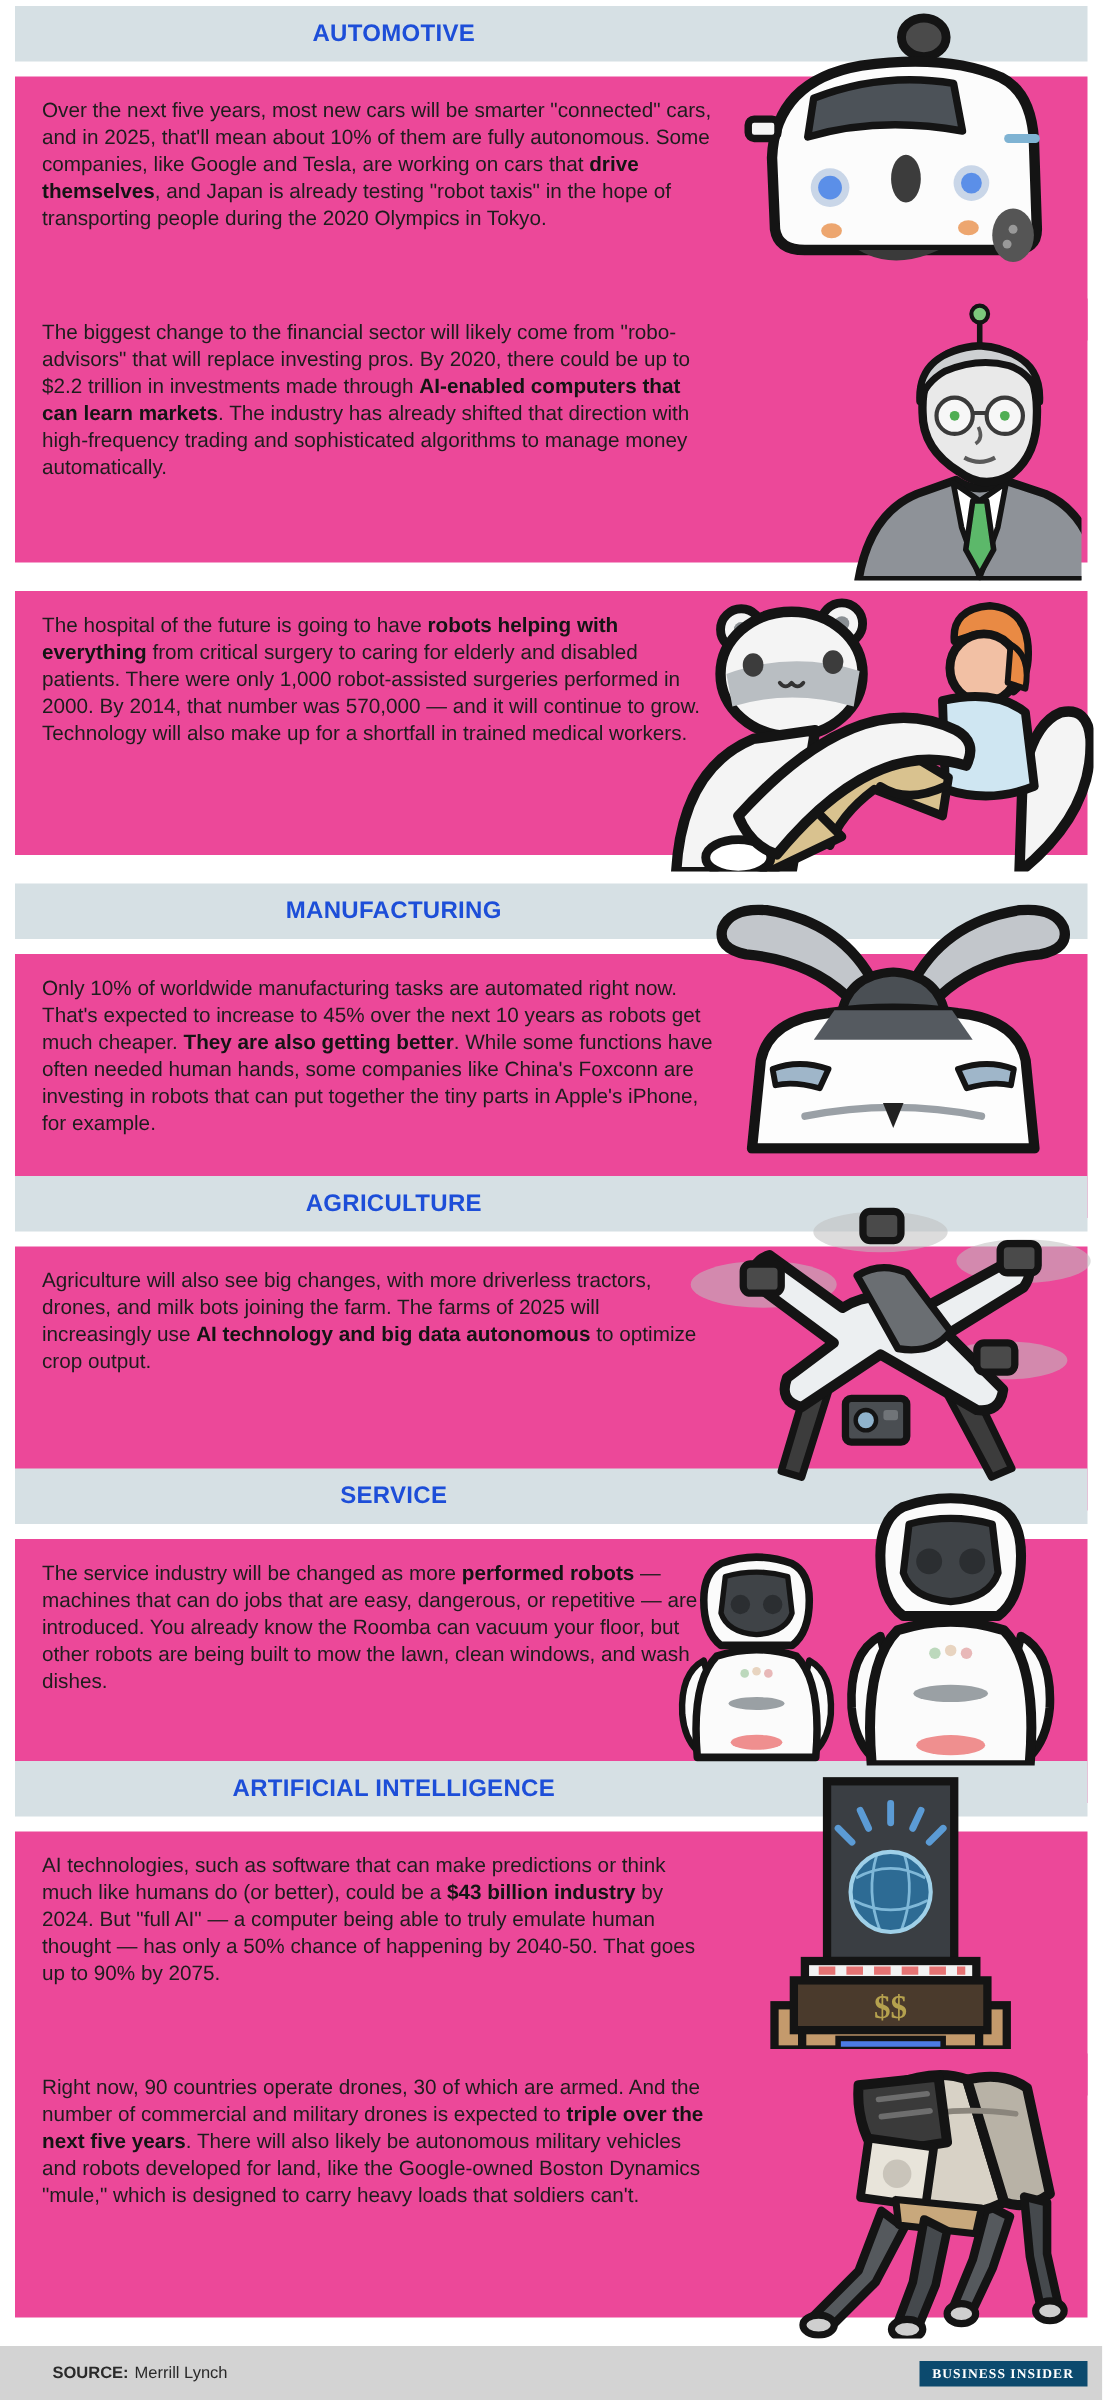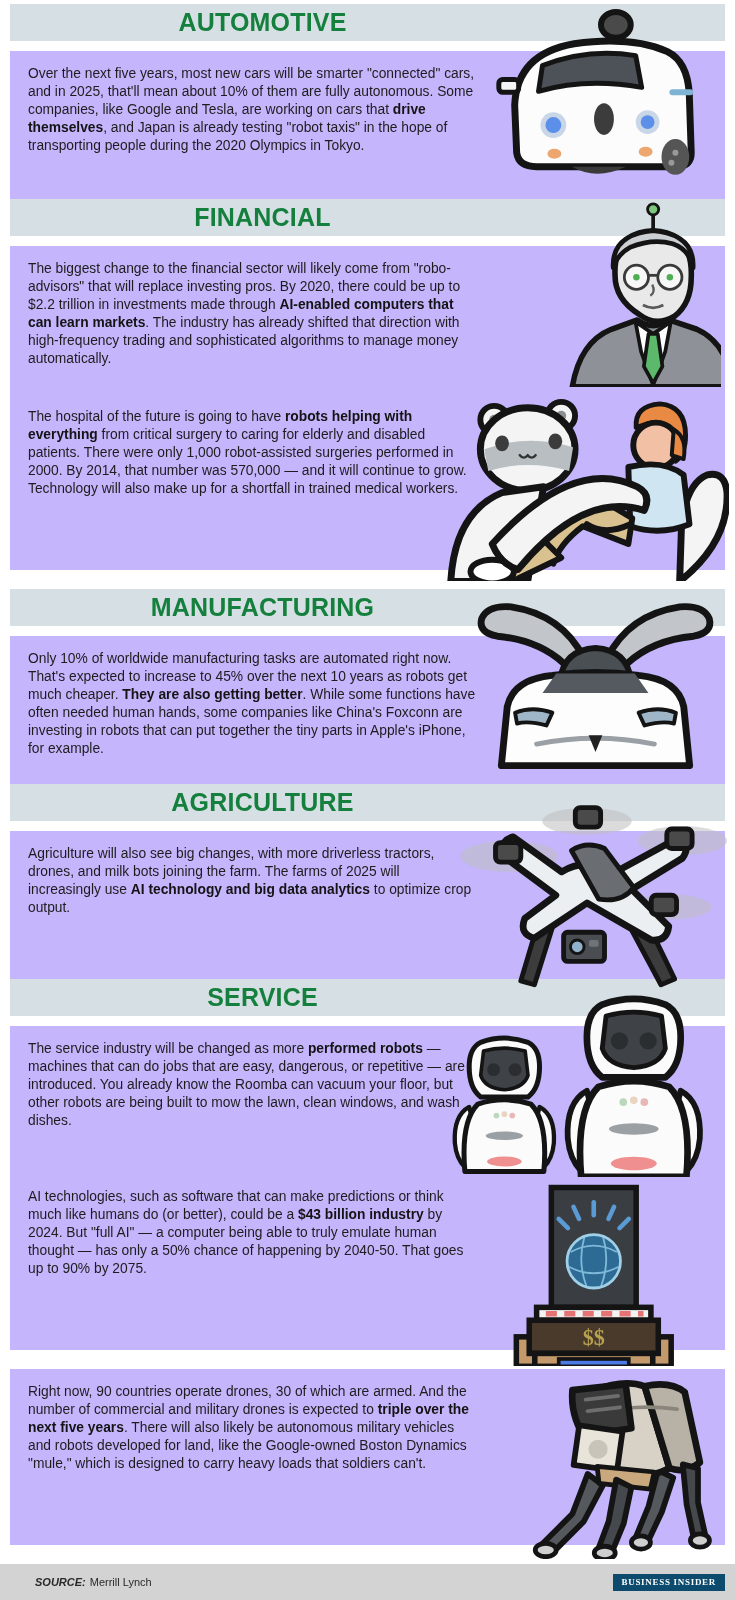--- a/index.html
+++ b/index.html
@@ -2,38 +2,38 @@
 <html><head>
 <meta charset="utf-8">
 <style>
   html,body{margin:0;padding:0;background:#fff;}
   .page{position:relative;width:735px;height:1600px;background:#fff;overflow:hidden;
         font-family:"Liberation Sans",sans-serif;}
   .sec{position:relative;margin:0 10px 10px 10px;height:185px;}
   .sec.first{margin-top:4px;}
   .band{height:37px;background:#d6e0e4;margin-bottom:10px;}
   .band-title{width:505px;text-align:center;line-height:37px;margin:0;
-              font-size:25px;font-weight:bold;color:#15803d;letter-spacing:.2px;}
-  .content{height:176px;background:#c4b5fd;}
+              font-size:16px;font-weight:bold;color:#1d4ed8;letter-spacing:.2px;}
+  .content{height:176px;background:#ec4899;}
   .para{margin:0;padding:14px 0 0 18px;max-width:448px;font-size:13.8px;line-height:18px;
         color:#1d1d1d;}
   .para b{color:#141414;}
   .illo{position:absolute;z-index:5;pointer-events:none;}
   .i-auto{top:4px;right:0;width:248px;}
   .i-fin{top:2px;right:4px;width:158px;}
   .i-health{top:0;right:-4px;width:296px;}
   .i-manu{top:8px;right:2px;width:255px;}
   .i-agri{top:10px;right:-8px;width:292px;}
   .i-serv{top:16px;right:6px;width:268px;}
   .i-ai{top:8px;right:28px;width:212px;}
   .i-aero{top:4px;right:6px;width:238px;}
   .footer{height:36px;background:#d3d3d3;display:flex;align-items:center;
           justify-content:space-between;padding:0 10px 0 35px;box-sizing:border-box;}
   .src{font-size:11px;color:#2a2a2a;}
-  .src .lbl{font-style:italic;font-weight:bold;margin-right:4px;margin-top:48px;}
+  .src .lbl{font-weight:bold;margin-right:4px;margin-top:48px;}
   .bi-logo{background:#0c4a6e;color:#fff;font-family:Liberation Serif, serif;
            font-size:9px;font-weight:600;letter-spacing:.7px;text-transform:uppercase;
            padding:4px 9px;line-height:1;}
   svg{display:block;}
 </style>
 </head>
 <body>
 
 <div class="page">
 
@@ -62,23 +62,20 @@
         <ellipse cx="170" cy="145" rx="7" ry="5" fill="#eda66f"></ellipse>
         <path d="M96 160 Q120 174 150 160 Z" fill="#3a3a3a"></path>
         <ellipse cx="200" cy="150" rx="14" ry="18" fill="#555"></ellipse>
         <circle cx="200" cy="146" r="3" fill="#999"></circle>
           <circle cx="196" cy="156" r="3" fill="#999"></circle>
       </svg>
     </div>
   </section>
 
   <section class="sec">
-    <div class="band">
-      <h2 class="band-title">FINANCIAL</h2>
-    </div>
     <div class="content">
       <p class="para"><span>The biggest change to the financial sector will likely come from "robo-advisors" that will replace investing pros. By 2020, there could be up to $2.2 trillion in investments made through </span><b>AI-enabled computers that can learn markets</b><span>. The industry has already shifted that direction with high-frequency trading and sophisticated algorithms to manage money automatically.</span></p>
     </div>
     <div class="illo i-fin">
       <svg viewBox="0 0 170 200">
         <line x1="97" y1="34" x2="97" y2="11" stroke="#141414" stroke-width="4"></line>
         <circle cx="97" cy="9" r="6" fill="#7cc87c" stroke="#141414" stroke-width="3"></circle>
         <path d="M10 200 Q18 152 52 138 L80 128 Q97 140 114 128 L144 138 Q176 152 184 200 Z" fill="#8e9298" stroke="#141414" stroke-width="6" stroke-linejoin="round"></path>
         <path d="M78 130 L97 143 L116 130 L110 162 L97 198 L84 162 Z" fill="#fff" stroke="#141414" stroke-width="4" stroke-linejoin="round"></path>
         <path d="M92 143 L102 143 L107 178 L97 196 L87 178 Z" fill="#5cb86a" stroke="#141414" stroke-width="4" stroke-linejoin="round"></path>
@@ -149,21 +146,21 @@
         <path d="M123 141 L137 141 L130 158 Z" fill="#222"></path>
       </svg>
     </div>
   </section>
 
   <section class="sec">
     <div class="band">
       <h2 class="band-title">AGRICULTURE</h2>
     </div>
     <div class="content">
-      <p class="para"><span>Agriculture will also see big changes, with more driverless tractors, drones, and milk bots joining the farm. The farms of 2025 will increasingly use </span><b>AI technology and big data analytics</b><span> to optimize crop output.</span></p>
+      <p class="para"><span>Agriculture will also see big changes, with more driverless tractors, drones, and milk bots joining the farm. The farms of 2025 will increasingly use </span><b>AI technology and big data autonomous</b><span> to optimize crop output.</span></p>
     </div>
     <div class="illo i-agri">
       <svg viewBox="0 0 300 205">
         <g fill="#bfbfbf" opacity="0.55">
           <ellipse cx="70" cy="64" rx="50" ry="16"></ellipse>
           <ellipse cx="150" cy="28" rx="46" ry="14"></ellipse>
           <ellipse cx="248" cy="48" rx="46" ry="15"></ellipse>
           <ellipse cx="236" cy="116" rx="42" ry="13"></ellipse>
         </g>
         <g stroke="#141414" stroke-linejoin="round" stroke-linecap="round">
@@ -208,20 +205,23 @@
             <ellipse cx="85" cy="176" rx="24" ry="7" fill="#ef8f8f" stroke="none"></ellipse>
           </g>
         </defs>
         <use href="#asimo" transform="translate(-8,42) scale(0.75)"></use>
         <use href="#asimo" transform="translate(106,0)"></use>
       </svg>
     </div>
   </section>
 
   <section class="sec">
+    <div class="band">
+      <h2 class="band-title">ARTIFICIAL INTELLIGENCE</h2>
+    </div>
     <div class="content">
       <p class="para"><span>AI technologies, such as software that can make predictions or think much like humans do (or better), could be a </span><b>$43 billion industry</b><span> by 2024. But "full AI" — a computer being able to truly emulate human thought — has only a 50% chance of happening by 2040-50. That goes up to 90% by 2075.</span></p>
     </div>
     <div class="illo i-ai">
       <svg viewBox="0 0 230 200">
         <rect x="34" y="168" width="22" height="32" fill="#c49a6c" stroke="#141414" stroke-width="6"></rect>
         <rect x="180" y="168" width="22" height="32" fill="#c49a6c" stroke="#141414" stroke-width="6"></rect>
         <rect x="72" y="6" width="92" height="130" fill="#3a3e43" stroke="#141414" stroke-width="6"></rect>
         <g stroke="#5b9bd5" stroke-width="5" stroke-linecap="round">
           <line x1="118" y1="36" x2="118" y2="22"></line>

